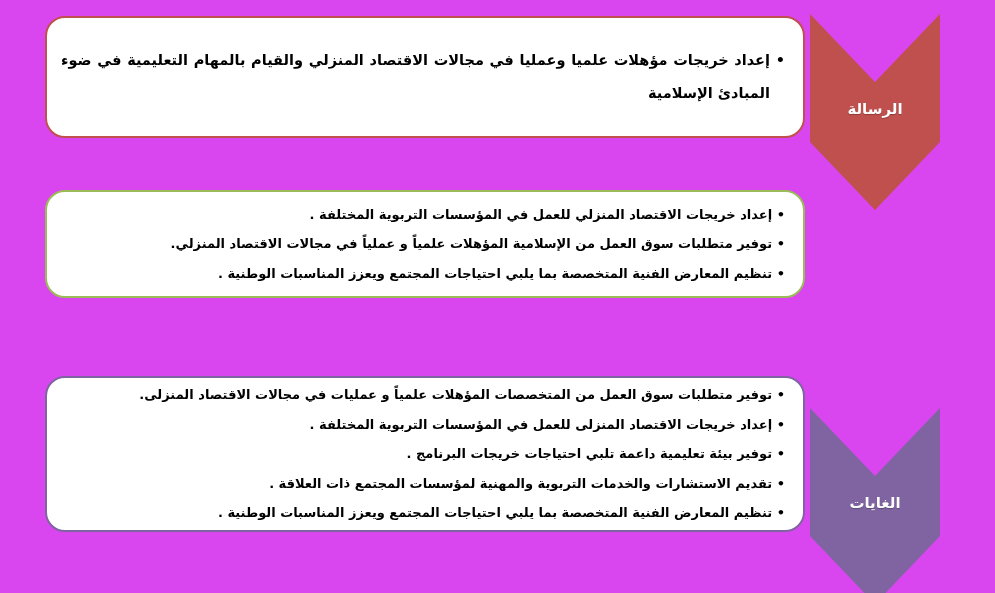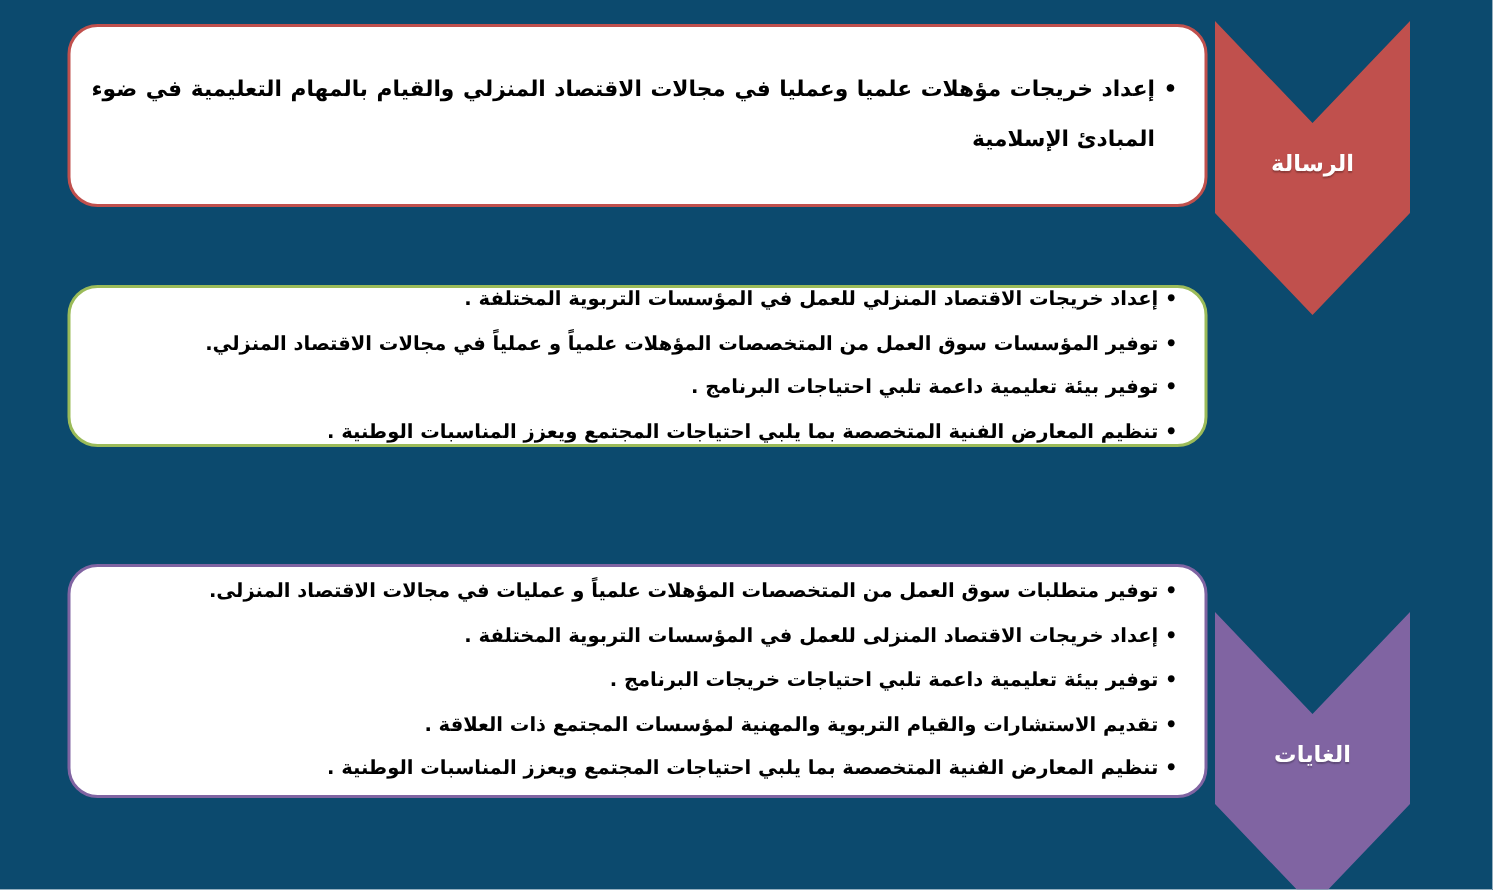--- a/index.html
+++ b/index.html
@@ -1,19 +1,19 @@
 <!DOCTYPE html>
 <html lang="ar" dir="rtl"><head>
 <meta charset="utf-8">
 <style>
   html,body { margin:0; padding:0; background:#ffffff; }
   .canvas {
     position:relative;
     width:995px; height:593px;
-    background:#0c4a6e;
+    background:#d946ef;
     font-family:"DejaVu Sans", sans-serif;
     direction:rtl;
     overflow:hidden;
   }
   .box {
     position:absolute;
     left:45px;
     width:760px;
     border:2.5px solid #999;
     border-radius:20px;
@@ -78,32 +78,31 @@
   <div class="chevron" style="top:14px;">
     <svg viewBox="0 0 130 196">
       <polygon points="0,0 65,68 130,0 130,128 65,196 0,128" style="fill: rgb(192, 80, 77);"></polygon>
     </svg>
     <div class="chev-label">الرسالة</div>
   </div>
 
   <div class="box box-list" style="top: 190px; height: 108px; border-color: rgb(155, 187, 89);">
     <ul>
       <li>إعداد خريجات الاقتصاد المنزلي للعمل في المؤسسات التربوية المختلفة .</li>
-      <li>توفير المؤسسات سوق العمل من المتخصصات المؤهلات علمياً و عملياً في مجالات الاقتصاد المنزلي.</li>
-      <li>توفير بيئة تعليمية داعمة تلبي احتياجات البرنامج .</li>
+      <li>توفير متطلبات سوق العمل من الإسلامية المؤهلات علمياً و عملياً في مجالات الاقتصاد المنزلي.</li>
       <li>تنظيم المعارض الفنية المتخصصة بما يلبي احتياجات المجتمع ويعزز المناسبات الوطنية .</li>
     </ul>
   </div>
 
   <div class="box box-list" style="top: 376px; height: 156px; border-color: rgb(128, 100, 162);">
     <ul>
       <li>توفير متطلبات سوق العمل من المتخصصات المؤهلات علمياً و عمليات في مجالات الاقتصاد المنزلى.</li>
       <li>إعداد خريجات الاقتصاد المنزلى للعمل في المؤسسات التربوية المختلفة .</li>
       <li>توفير بيئة تعليمية داعمة تلبي احتياجات خريجات البرنامج .</li>
-      <li>تقديم الاستشارات والقيام التربوية والمهنية لمؤسسات المجتمع ذات العلاقة .</li>
+      <li>تقديم الاستشارات والخدمات التربوية والمهنية لمؤسسات المجتمع ذات العلاقة .</li>
       <li>تنظيم المعارض الفنية المتخصصة بما يلبي احتياجات المجتمع ويعزز المناسبات الوطنية .</li>
     </ul>
   </div>
   <div class="chevron" style="top:408px;">
     <svg viewBox="0 0 130 196">
       <polygon points="0,0 65,68 130,0 130,128 65,196 0,128" style="fill: rgb(128, 100, 162);"></polygon>
     </svg>
     <div class="chev-label">الغايات</div>
   </div>
 

